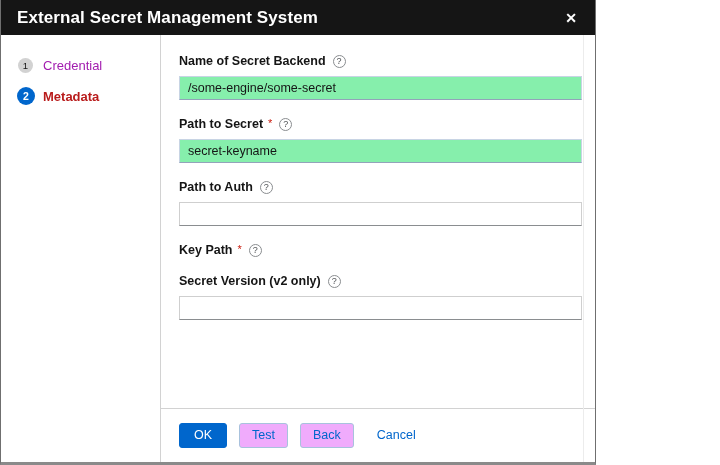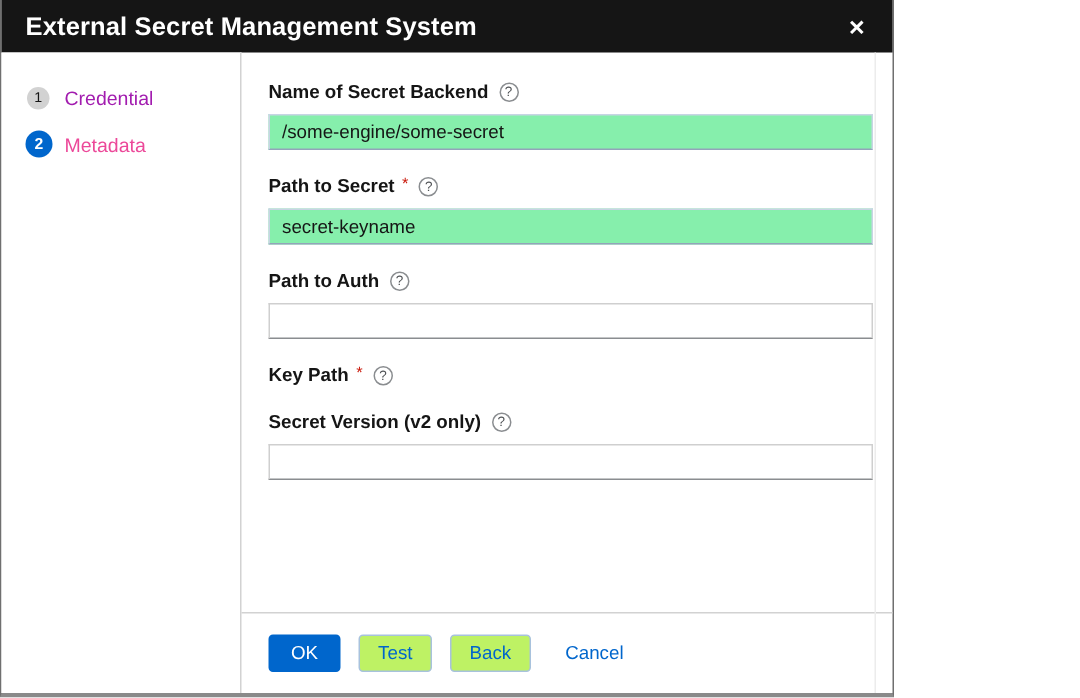--- a/index.html
+++ b/index.html
@@ -55,21 +55,21 @@
     background: #d2d2d2; color: #151515;
     font-size: 9.5px; line-height: 15px; text-align: center;
     margin-right: 10px;
   }
   .step-label { font-size: 13px; color: #a21caf; }
   .step.active .step-num {
     width: 18px; height: 18px; line-height: 18px;
     background: #0066cc; color: #fff; font-weight: bold; font-size: 10.5px;
     margin-right: 8px; margin-left: -1px;
   }
-  .step.active .step-label { color: #ec4899; font-weight: normal; }
+  .step.active .step-label { color: #b91c1c; font-weight: bold; }
   
   .wizard-main { flex: 1; display: flex; flex-direction: column; position: relative; min-width: 0; }
   .wizard-main .scroll-line {
     position: absolute; top: 0; right: 11px; bottom: 0;
     width: 1px; background: #ececec;
   }
   .form-area { flex: 1; padding: 19px 13px 0 18px; }
   .field { margin-bottom: 17px; }
   .label-row { display: flex; align-items: flex-end; margin-bottom: 8px; }
   .field-label { font-size: 12.5px; font-weight: bold; color: #151515; }
@@ -103,21 +103,21 @@
   .btn {
     font-family: "Liberation Sans", sans-serif;
     font-size: 12.5px; border-radius: 3px; cursor: pointer;
     height: 25px; padding: 0 14px; line-height: 23px;
   }
   .btn-primary {
     background: #0066cc; color: #fff; border: 1px solid #0066cc;
     margin-right: 12px;
   }
   .btn-secondary {
-    background: #bef264; color: #0066cc; border: 1px solid #a8c2dd;
+    background: #f0abfc; color: #0066cc; border: 1px solid #a8c2dd;
     margin-right: 12px; padding: 0 12px;
   }
   .btn-link {
     background: none; border: none; color: #0066cc; padding: 0 6px;
     margin-left: 5px;
   }
 </style>
 </head>
 <body>
 

